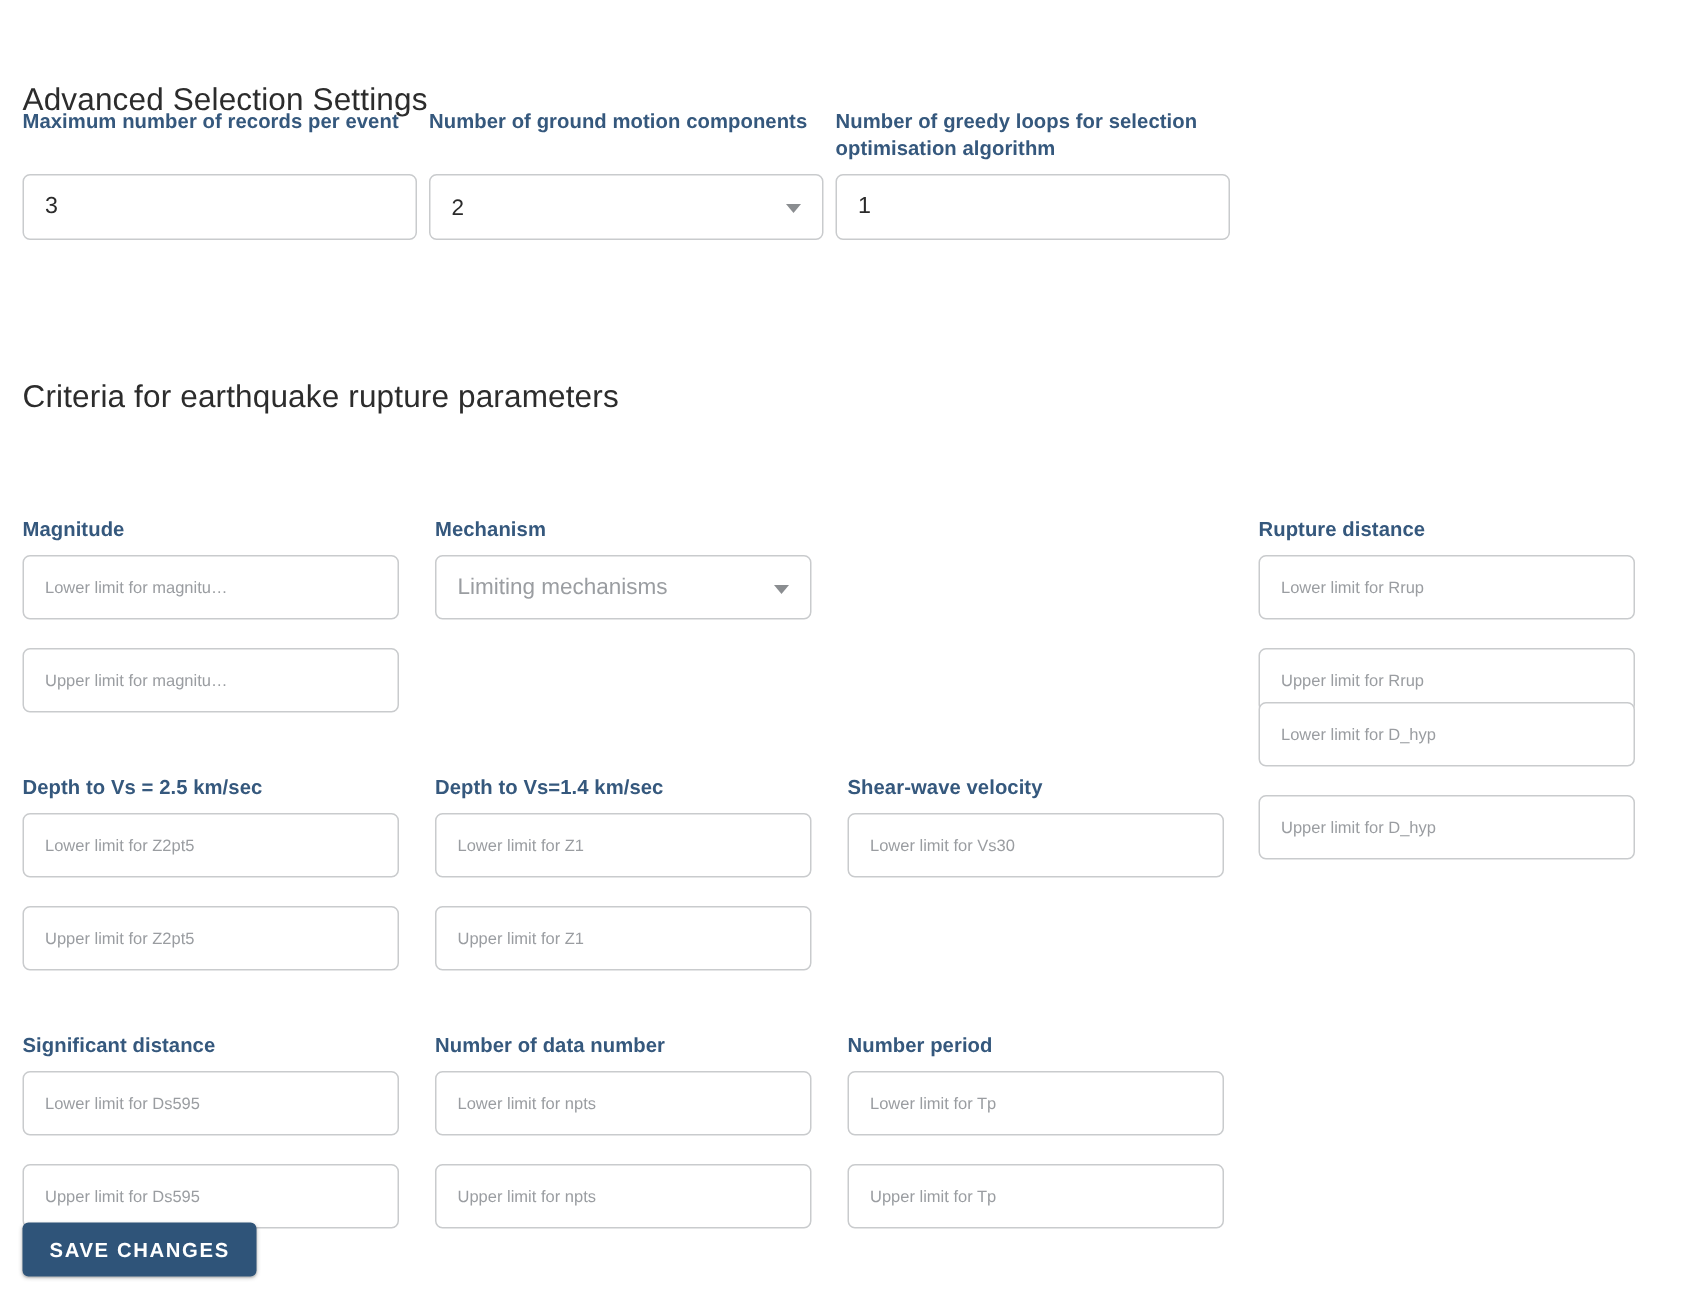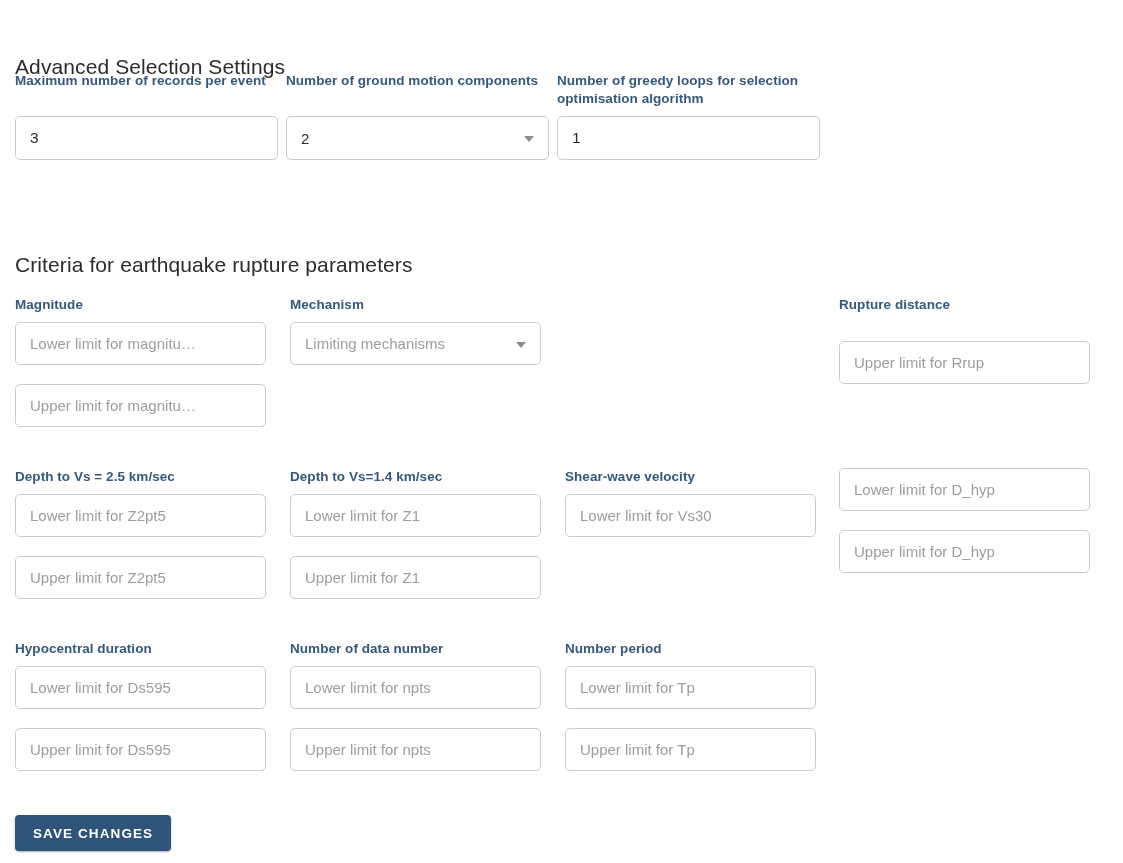--- a/index.html
+++ b/index.html
@@ -46,21 +46,21 @@
     margin: 0 0 6px 0;
   }
 
   
   .text-input {
     display: block;
     width: 100%;
     height: 43px;
     padding: 0 14px;
     font-family: "Liberation Sans", sans-serif;
-    font-size: 15px;
+    font-size: 11px;
     color: #2b2b2b;
     background: #ffffff;
     border: 1px solid #c9cbcd;
     border-radius: 5px;
     outline: none;
   }
   .text-input::placeholder {
     color: #9a9da1;
     opacity: 1;
   }
@@ -123,21 +123,21 @@
     top: 296px;
     left: 15px;
     width: 1093px;
   }
   .criteria-row { position: relative; height: 172px; }
   .criteria-col { position: absolute; top: 0; width: 251px; }
   .col-0 { left: 0px; }
   .col-1 { left: 275px; }
   .col-2 { left: 550px; }
   .col-3 { left: 824px; }
-  .criteria-col .field-label { height: 18px; margin-bottom: 8px; }
+  .criteria-col .field-label { height: 18px; margin-bottom: 8px; margin-top: 48px; }
   .field-gap { height: 19px; }
 
   
   #save-changes-button {
     position: absolute;
     left: 15px;
     top: 815px;
     height: 36px;
     padding: 0 18px;
     background: #2f5479;
@@ -199,20 +199,21 @@
         <div class="field-label">Mechanism</div>
         <div class="select-box">
           <span class="select-value placeholder">Limiting mechanisms</span>
           <span class="caret-icon"></span>
         </div>
       </div>
 
 
       <div class="criteria-col col-3">
         <div class="field-label">Rupture distance</div>
+        <input class="text-input" type="text" placeholder="Lower limit for Rrup" style="">
         <div class="field-gap"></div>
         <input class="text-input" type="text" placeholder="Upper limit for Rrup" style="">
       </div>
 
     </div>
 
     <div class="criteria-row">
 
       <div class="criteria-col col-0">
         <div class="field-label">Depth to Vs = 2.5 km/sec</div>
@@ -238,21 +239,21 @@
         <input class="text-input" type="text" placeholder="Lower limit for D_hyp" style="">
         <div class="field-gap"></div>
         <input class="text-input" type="text" placeholder="Upper limit for D_hyp" style="">
       </div>
 
     </div>
 
     <div class="criteria-row">
 
       <div class="criteria-col col-0">
-        <div class="field-label">Hypocentral duration</div>
+        <div class="field-label">Significant distance</div>
         <input class="text-input" type="text" placeholder="Lower limit for Ds595" style="">
         <div class="field-gap"></div>
         <input class="text-input" type="text" placeholder="Upper limit for Ds595" style="">
       </div>
 
       <div class="criteria-col col-1">
         <div class="field-label">Number of data number</div>
         <input class="text-input" type="text" placeholder="Lower limit for npts" style="">
         <div class="field-gap"></div>
         <input class="text-input" type="text" placeholder="Upper limit for npts" style="">

